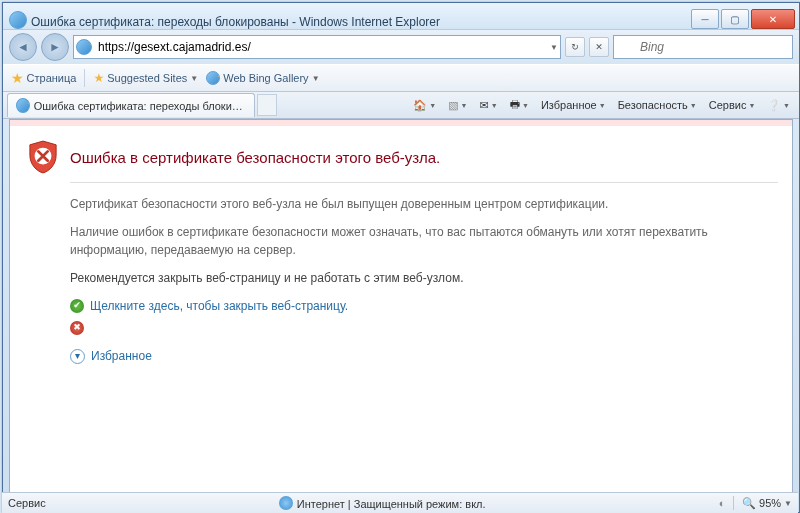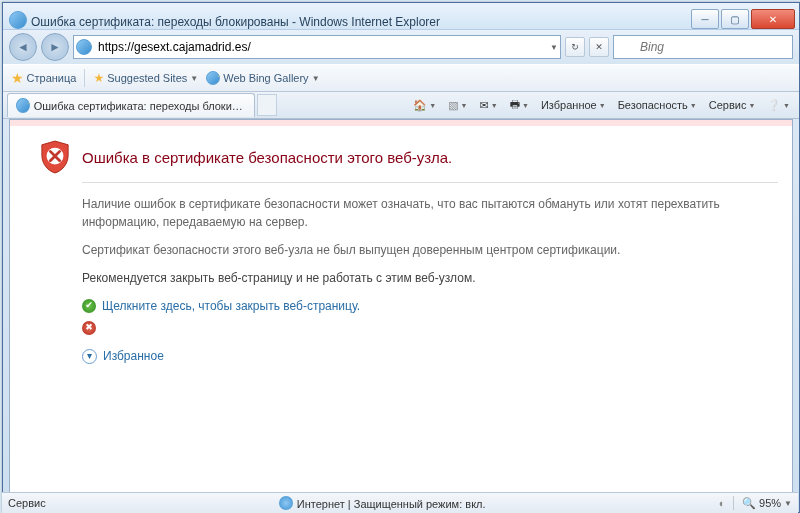--- a/index.html
+++ b/index.html
@@ -20,21 +20,21 @@
   .favrow{height:26px;display:flex;align-items:center;padding:0 8px;gap:8px;background:linear-gradient(#f9fbfd,#e8eef6);border-top:1px solid #fff;border-bottom:1px solid #b8c8d8}
   .favitem{display:flex;align-items:center;gap:3px;color:#3a5a7a;font-size:11px}
   .tabrow{height:26px;display:flex;align-items:center;padding:0 4px;background:linear-gradient(#eef3f9,#dce7f2);border-bottom:1px solid #b0c0d4}
   .tab{height:23px;max-width:230px;display:flex;align-items:center;gap:4px;padding:0 8px;background:linear-gradient(#fdfdfe,#eef3f8);border:1px solid #b0c0d4;border-bottom:none;border-radius:3px 3px 0 0;font-size:11px;color:#333}
   .tab .tlabel{overflow:hidden;text-overflow:ellipsis;white-space:nowrap}
   .newtab{width:18px;height:20px;border:1px solid #c0d0e0;background:#eef3f8;margin-left:2px}
   .cmdright{margin-left:auto;display:flex;align-items:center;gap:2px}
   .cmdbtn{height:20px;padding:0 4px;display:flex;align-items:center;gap:2px;color:#333;font-size:11px;border:1px solid transparent;border-radius:2px}
   .cmdbtn .dd{font-size:7px;color:#666}
   .content{height:372px;margin:0 6px;background:#fff;border:1px solid #9ab0c8;overflow:auto}
-  .errpane{padding:14px 14px 14px 30px;border-top:6px solid #fde3e4}
+  .errpane{padding:14px 14px 14px 18px;border-top:6px solid #fde3e4}
   .errhead{display:flex;align-items:center;gap:12px}
   .shield{width:30px;height:34px;flex-shrink:0}
   .errtitle{color:#880015;font-size:15px}
   .hr{height:1px;background:#ddd;margin:8px 0 12px 42px}
   .errbody{margin-left:42px;color:#666;font-size:12px;line-height:1.5}
   .errbody p{margin:0 0 10px}
   .bold{color:#444;font-weight:400}
   .linkrow{display:flex;align-items:center;gap:6px;margin:6px 0}
   .linkrow a{color:#2a6ea6;text-decoration:none;font-size:12px}
   .dot{width:14px;height:14px;border-radius:50%;display:inline-flex;align-items:center;justify-content:center;font-size:9px;color:#fff}
@@ -150,22 +150,22 @@
       <div class="errhead">
         <svg class="shield" viewBox="0 0 32 36">
           <path d="M16 1 L30 5 V16 C30 26 23 33 16 35 C9 33 2 26 2 16 V5 Z" fill="#e04a3a" stroke="#a82818" stroke-width="1"></path>
           <circle cx="16" cy="17" r="9" fill="#fff"></circle>
           <path d="M11 12 L21 22 M21 12 L11 22" stroke="#c0392b" stroke-width="3" stroke-linecap="round"></path>
         </svg>
         <div class="errtitle">Ошибка в сертификате безопасности этого веб-узла.</div>
       </div>
       <div class="hr"></div>
       <div class="errbody">
+        <p>Сертификат безопасности этого веб-узла не был выпущен доверенным центром сертификации.</p>
         <p>Наличие ошибок в сертификате безопасности может означать, что вас пытаются обмануть или хотят перехватить информацию, передаваемую на сервер.</p>
-        <p>Сертификат безопасности этого веб-узла не был выпущен доверенным центром сертификации.</p>
         <p class="bold">Рекомендуется закрыть веб-страницу и не работать с этим веб-узлом.</p>
         <div class="linkrow">
           <span class="dot g">✔</span>
           <a href="#">Щелкните здесь, чтобы закрыть веб-страницу.</a>
         </div>
         <div class="linkrow">
           <span class="dot r">✖</span>
         </div>
         <div class="linkrow" style="margin-top:12px">
           <span class="dot b">▾</span>

